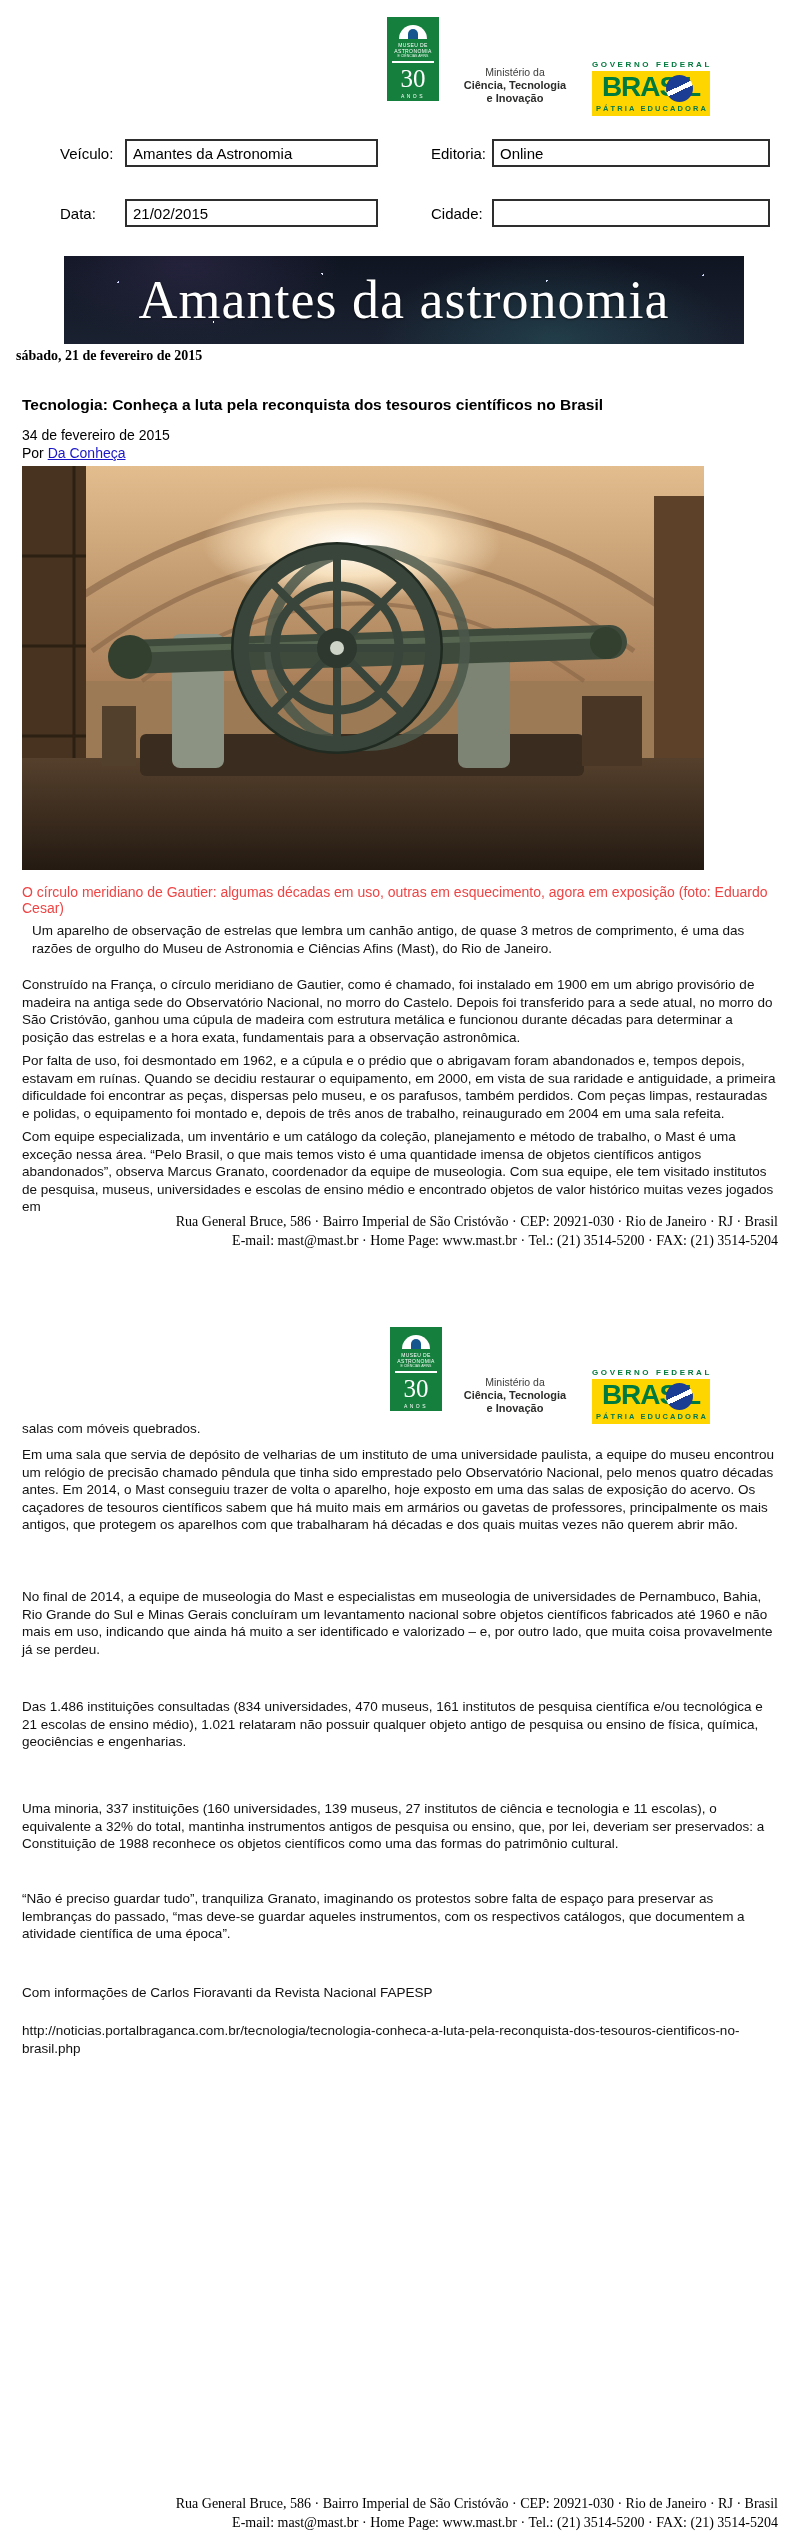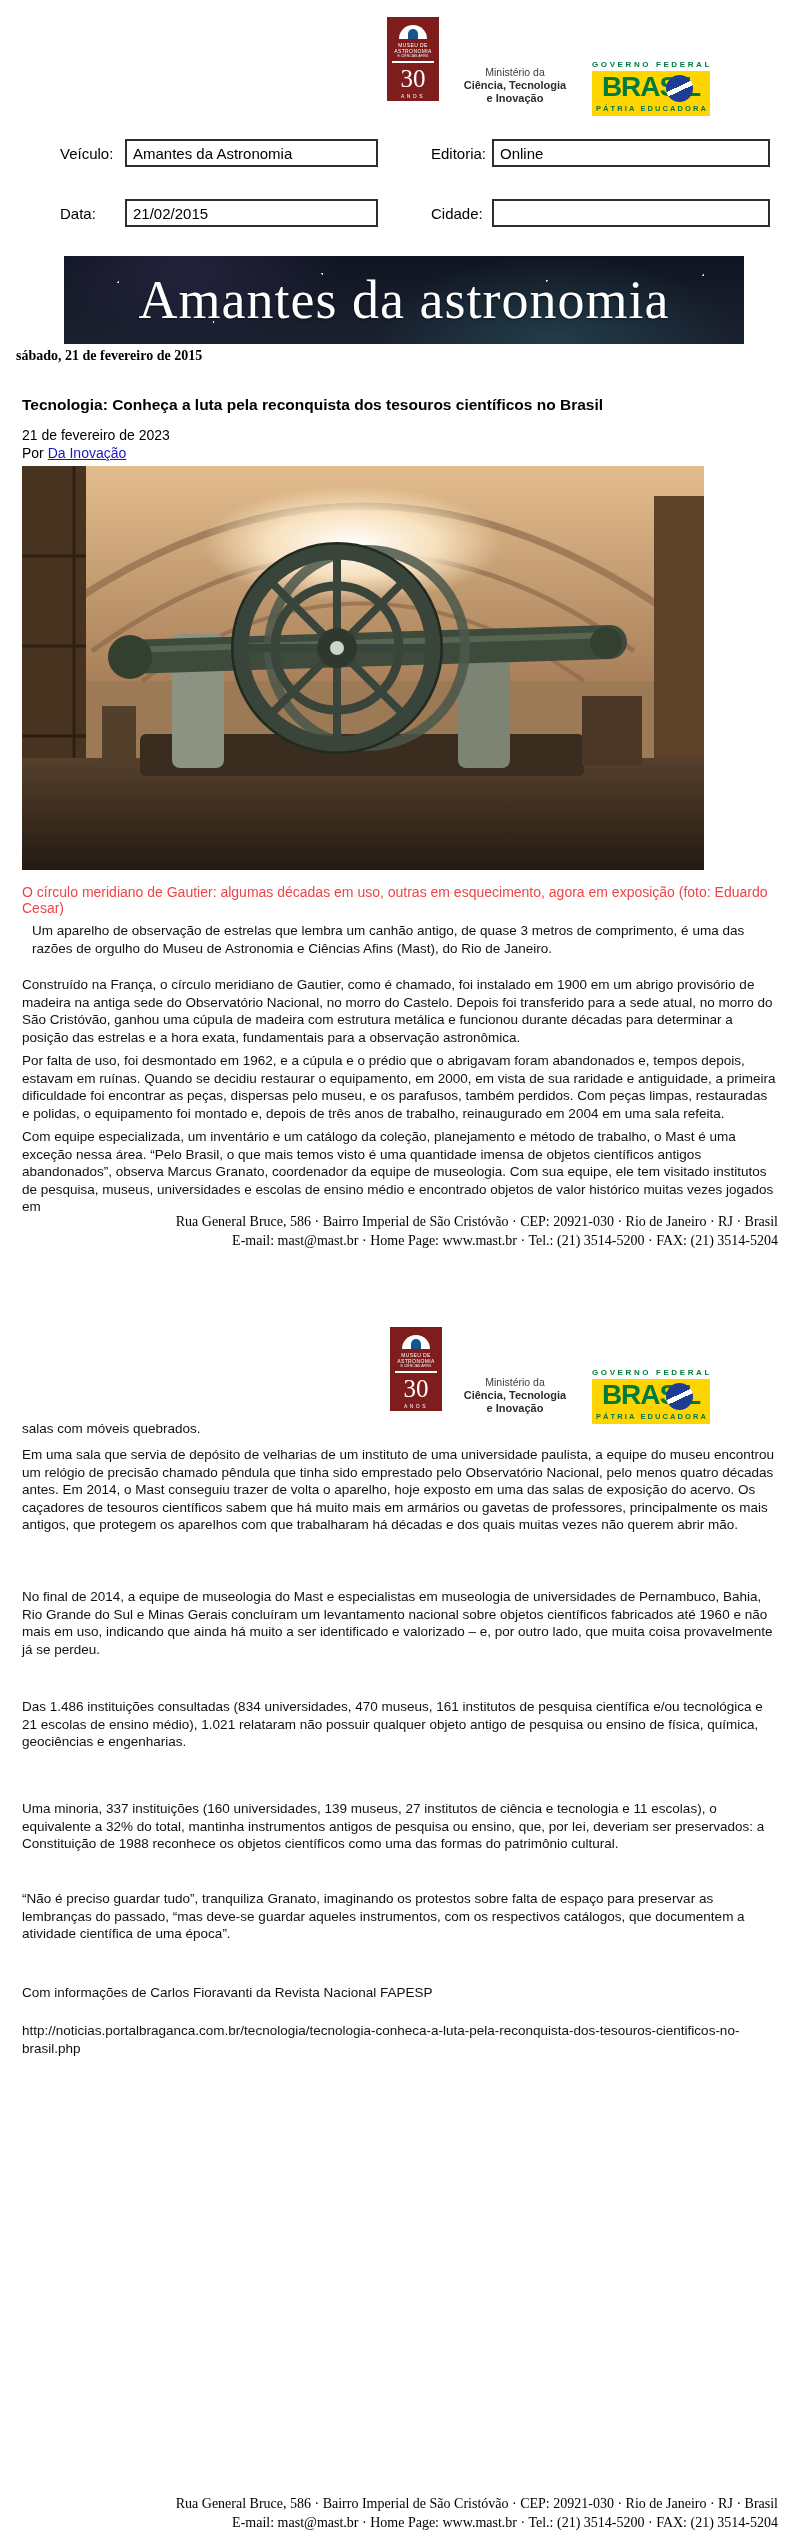--- a/index.html
+++ b/index.html
@@ -9,21 +9,21 @@
     background:#ffffff;
     font-family:"Liberation Sans", sans-serif;
     color:#111;
     overflow:hidden;
   }
   .abs { position:absolute; }
 
   
   .badge {
     width:52px; height:84px;
-    background:#7f1d1d;
+    background:#15803d;
     color:#fff; text-align:center;
     box-sizing:border-box; padding-top:1px;
   }
   .dome { width:28px; height:14px; background:#fff; border-radius:14px 14px 0 0;
           margin:7px auto 3px; position:relative; }
   .dome::after { content:""; position:absolute; left:50%; transform:translateX(-50%);
           bottom:0; width:10px; height:10px; background:#15568f; border-radius:10px 10px 0 0; }
   .bl1 { font-size:5px; letter-spacing:.4px; line-height:6px; }
   .bl2 { font-size:3.5px; line-height:5px; opacity:.9; }
   .bsep { height:2px; background:#fff; margin:2px 5px; }
@@ -134,24 +134,24 @@
   <div class="abs fbox" style="left:492px;top:199px;width:278px">
     <span></span>
   </div>
 
   <div class="abs banner" style="left:64px;top:256px">
     <div class="banner-title">Amantes da astronomia</div>
   </div>
 
   <div class="abs serif-date" style="left:16px;top:348px">sábado, 21 de fevereiro de 2015</div>
   <div class="abs atitle" style="left:22px;top:396px">Tecnologia: Conheça a luta pela reconquista dos tesouros científicos no Brasil</div>
-  <div class="abs pubdate" style="left:22px;top:427px">21 de fevereiro de 2023</div>
+  <div class="abs pubdate" style="left:22px;top:427px">34 de fevereiro de 2015</div>
   <div class="abs byline" style="left:22px;top:445px">
     <span>Por</span>
-    <span class="lnk">Da Inovação</span>
+    <span class="lnk">Da Conheça</span>
   </div>
 
   <svg class="abs" style="left:22px;top:466px" width="682" height="404" viewBox="0 0 682 404" role="img">
     <defs>
       <linearGradient id="ceil" x1="0" y1="0" x2="0" y2="1">
         <stop offset="0" stop-color="#e3bd8e"></stop>
           <stop offset="1" stop-color="#a9805a"></stop>
       </linearGradient>
       <linearGradient id="floor" x1="0" y1="0" x2="0" y2="1">
         <stop offset="0" stop-color="#55402c"></stop>

